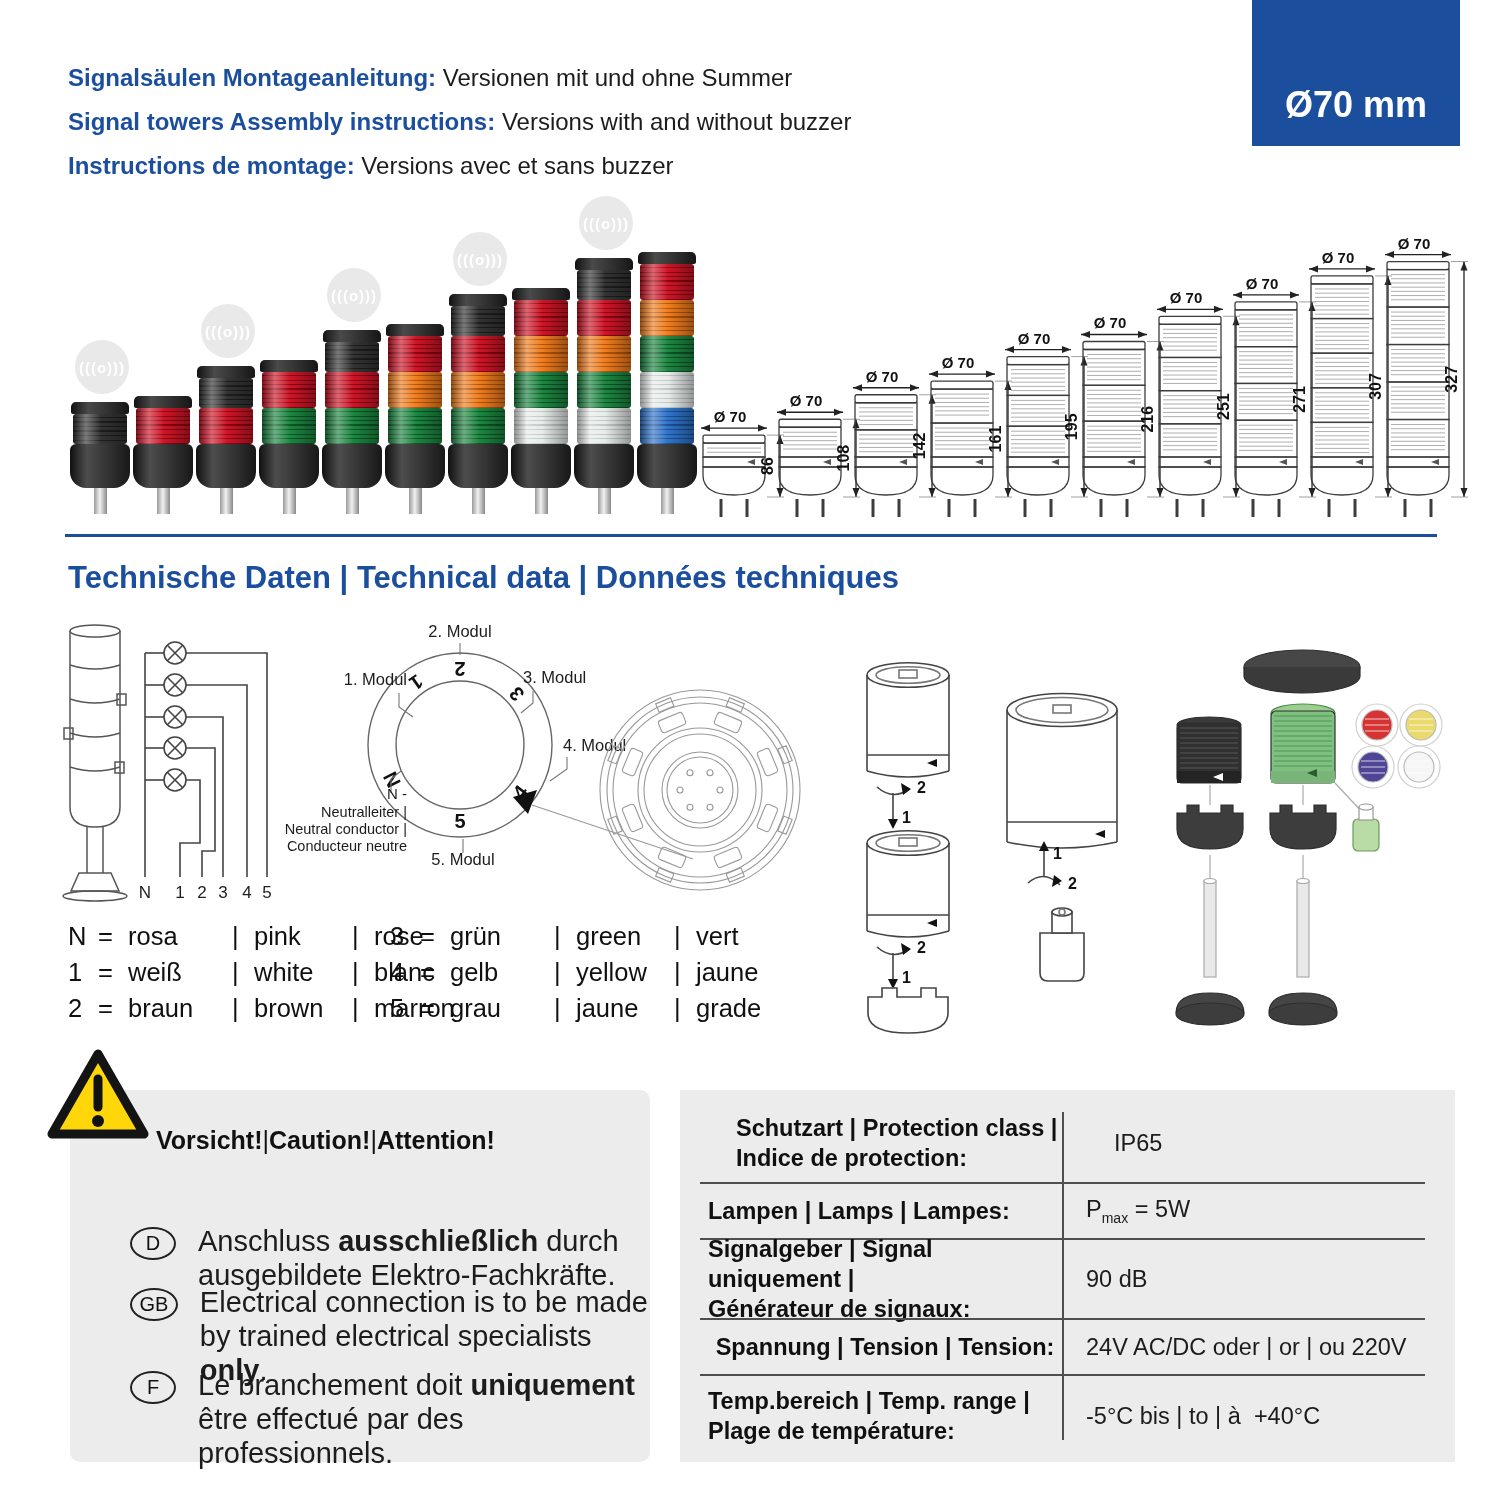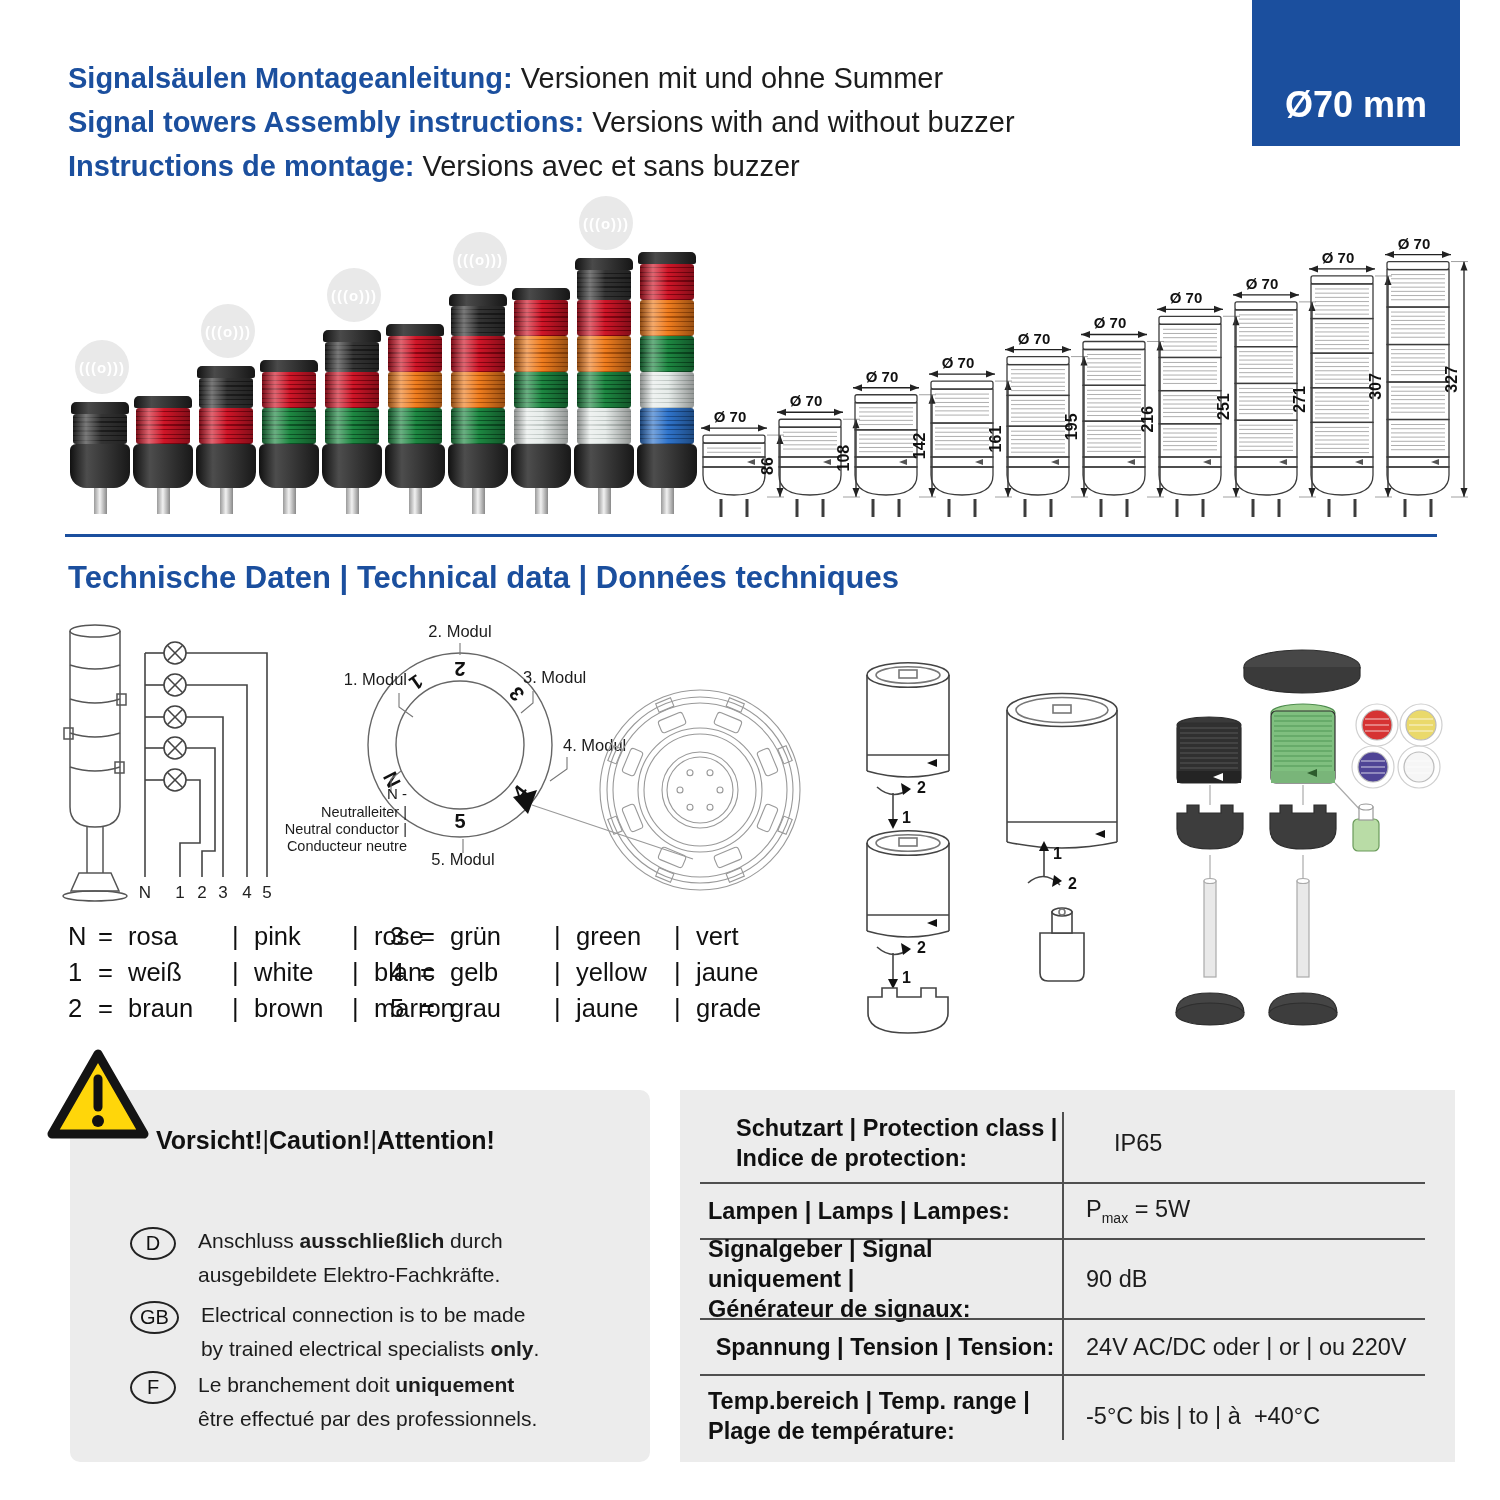--- a/index.html
+++ b/index.html
@@ -5,21 +5,21 @@
   html,body{margin:0;padding:0;background:#fff}
   .page{position:relative;width:1500px;height:1500px;background:#fff;overflow:hidden;
         font-family:"Liberation Sans",sans-serif;color:#1c1c1c}
   svg text{font-family:"Liberation Sans",sans-serif}
 
   .badge{position:absolute;left:1252px;top:0;width:208px;height:146px;background:#1b4f9e;
          color:#fff;display:flex;align-items:flex-end;justify-content:center;
          font-weight:bold;font-size:36px;padding-bottom:20px;box-sizing:border-box}
 
   .titles{position:absolute;left:68px;top:56px}
-  .t-line{font-size:29px;line-height:44px;white-space:nowrap}
+  .t-line{font-size:24px;line-height:44px;white-space:nowrap}
   .t-lead{color:#1b4f9e;font-weight:bold}
   .t-rest{color:#1c1c1c}
 
   #photo-towers{position:absolute;left:60px;top:230px;width:665px;height:300px}
   .pt{position:absolute;display:flex;flex-direction:column;align-items:center}
   .mod{width:54px;border-radius:3px;
        background:linear-gradient(90deg,rgba(0,0,0,.40),rgba(255,255,255,.34) 24%,rgba(255,255,255,0) 52%,rgba(0,0,0,.36)),
                   repeating-linear-gradient(180deg,var(--b) 0 3px,var(--r) 3px 4.5px)}
   .pcap{width:58px;height:12px;border-radius:5px 5px 2px 2px;
         background:linear-gradient(90deg,#121212,#4a4a4a 30%,#161616)}
@@ -44,21 +44,21 @@
   .lp{display:inline-block;width:22px}
   .len{display:inline-block;width:98px}
 
   .warn-notch{position:absolute;left:26px;top:1038px;width:150px;height:136px;background:#fff;border-radius:40px}
   .warnpanel{position:absolute;left:70px;top:1090px;width:580px;height:372px;background:#ececec;border-radius:10px}
   .warn-tri{position:absolute;left:44px;top:1046px}
   .warn-title{position:absolute;left:86px;top:36px;font-size:25px;font-weight:bold;color:#111;display:flex;}
   .witem{position:absolute;left:60px;display:flex;gap:22px}
   .lang-badge{border:2px solid #222;border-radius:50%;min-width:46px;height:33px;display:flex;align-items:center;
               justify-content:center;font-size:20px;padding:0 8px;box-sizing:border-box;color:#111;margin-top:3px;background:transparent}
-  .wtext{font-size:21px;line-height:34px;color:#1c1c1c}
+  .wtext{font-size:29px;line-height:34px;color:#1c1c1c}
   .wb{font-weight:bold}
 
   .tablepanel{position:absolute;left:680px;top:1090px;width:775px;height:372px;background:#ececec}
   .tdivider{position:absolute;left:382px;top:22px;bottom:22px;width:2px;background:#4f4f4f}
   .trows{position:absolute;left:20px;right:30px;top:14px;bottom:14px;display:flex;flex-direction:column}
   .trow{display:flex;align-items:center}
   .trow + .trow{border-top:2px solid #4f4f4f}
   .tlabel{width:362px;padding-left:8px;box-sizing:border-box;font-weight:bold;font-size:23.5px;line-height:30px;color:#101010}
   .tvalue{padding-left:24px;font-size:23.5px;color:#1c1c1c;white-space:pre}
   .vsub{font-size:14px;vertical-align:sub}
@@ -828,21 +828,21 @@
         <span>Attention!</span>
       </div>
     <div id="warn-items">
         <div class="witem" style="top: 134px;">
           <div class="lang-badge">D</div>
           <div class="wtext">
             <div><span>Anschluss </span><span class="wb">ausschließlich</span><span> durch</span></div>
             <div><span>ausgebildete Elektro-Fachkräfte.</span></div>
           </div>
         </div>
-        <div class="witem" style="top: 208px; justify-content: center;">
+        <div class="witem" style="top: 195px; justify-content: center;">
           <div class="lang-badge">GB</div>
           <div class="wtext">
             <div><span>Electrical connection is to be made</span></div>
             <div><span>by trained electrical specialists </span><span class="wb">only</span><span>.</span></div>
           </div>
         </div>
         <div class="witem" style="top: 278px;">
           <div class="lang-badge">F</div>
           <div class="wtext">
             <div><span>Le branchement doit </span><span class="wb">uniquement</span></div>

